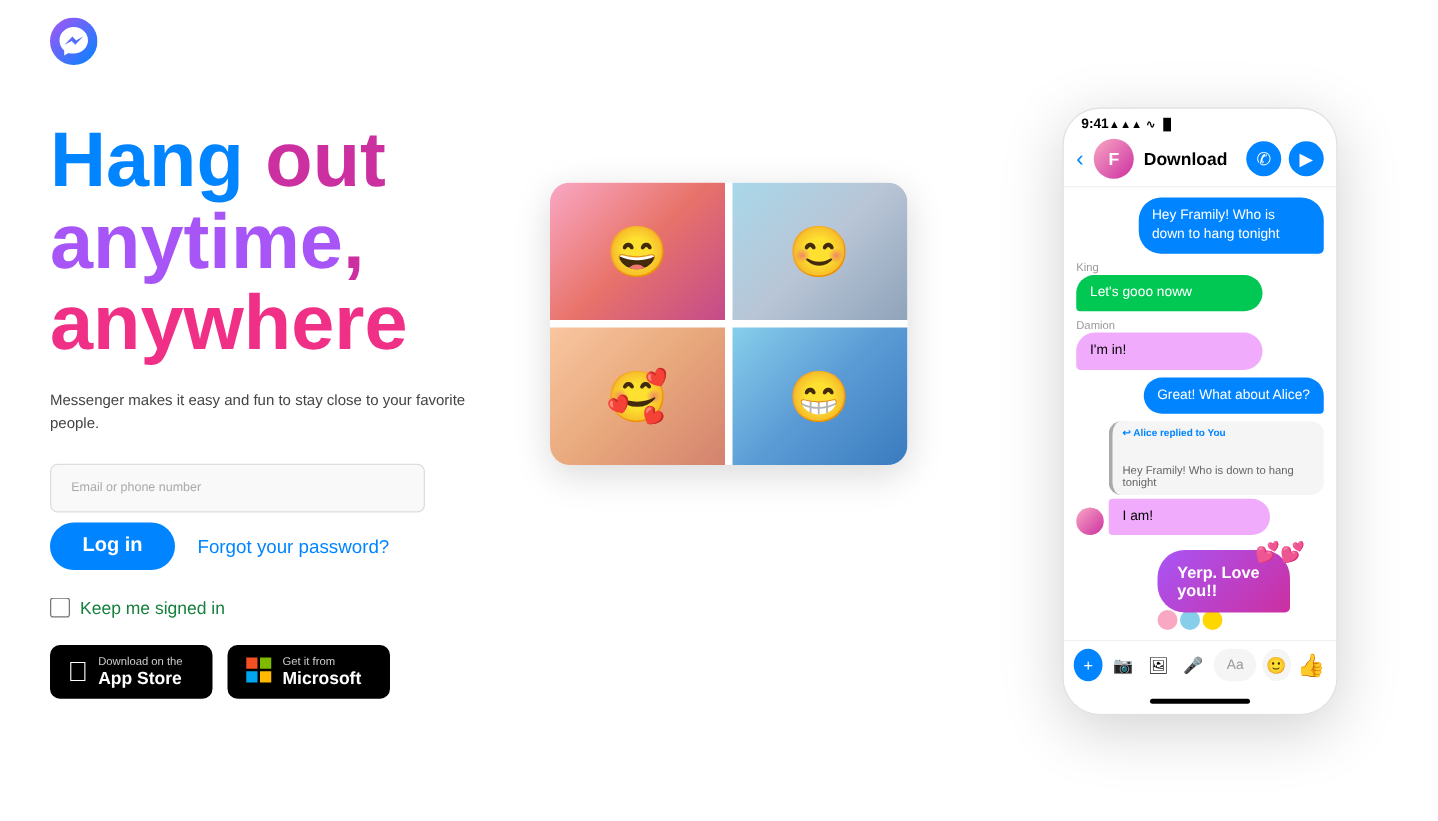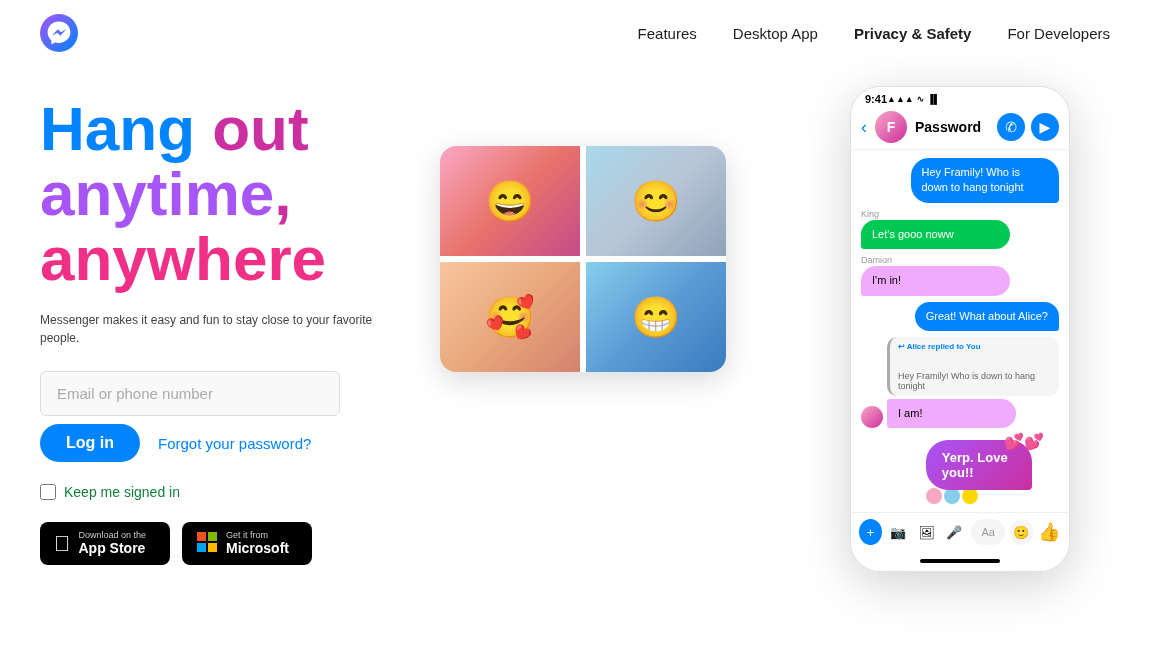--- a/index.html
+++ b/index.html
@@ -75,21 +75,21 @@
       line-height: 1.5;
       margin-bottom: 24px;
       max-width: 340px;
     }
 
     .input-field {
       width: 300px;
       padding: 13px 16px;
       border: 1.5px solid #ddd;
       border-radius: 6px;
-      font-size: 15px;
+      font-size: 10px;
       color: #888;
       display: block;
       background: #f9f9f9;
     }
     .input-field::placeholder { color: #aaa; }
 
     .actions-row {
       display: flex;
       align-items: center;
       gap: 18px;
@@ -427,26 +427,20 @@
         <linearGradient id="lgLogo" x1="0%" y1="0%" x2="100%" y2="100%">
           <stop offset="0%" style="stop-color:#a855f7"></stop>
           <stop offset="100%" style="stop-color:#0084ff"></stop>
         </linearGradient>
       </defs>
       <circle cx="20" cy="20" r="20" fill="url(#lgLogo)"></circle>
       <path d="M20 8C13.373 8 8 13.008 8 19.2c0 3.424 1.52 6.487 3.956 8.636V32l3.742-2.056A13.5 13.5 0 0020 30.4c6.627 0 12-5.008 12-11.2S26.627 8 20 8zm1.316 15.024l-3.056-3.26-5.967 3.26 6.57-6.972 3.134 3.26 5.89-3.26-6.571 6.972z" fill="#fff"></path>
     </svg>
   </div>
 
-  <div class="nav-links">
-    <a class="nav-link" href="#">Features</a>
-    <a class="nav-link" href="#">Desktop App</a>
-    <a class="nav-link active" href="#">Privacy &amp; Safety</a>
-    <a class="nav-link" href="#">For Developers</a>
-  </div>
 </nav>
 
 <div class="main">
 
   <div class="left-panel">
     <h1 class="hero-title">
       <span class="hang">Hang </span><span class="out">out</span><br>
       <span class="anytime">anytime</span><span class="comma">,</span><br>
       <span class="anywhere">anywhere</span>
     </h1>
@@ -516,21 +510,21 @@
         <div class="status-icons">
           <span>▲▲▲</span>
           <span>∿</span>
           <span>▐▌</span>
         </div>
       </div>
 
       <div class="phone-header">
         <span class="back-arrow">‹</span>
         <div class="contact-avatar">F</div>
-        <span class="contact-name">Password</span>
+        <span class="contact-name">Download</span>
         <div class="header-icons">
           <div class="header-icon phone-icon">✆</div>
           <div class="header-icon video-icon">▶</div>
         </div>
       </div>
 
       <div class="chat-area">
 
         <div class="bubble bubble-sent">Hey Framily! Who is down to hang tonight</div>
 

